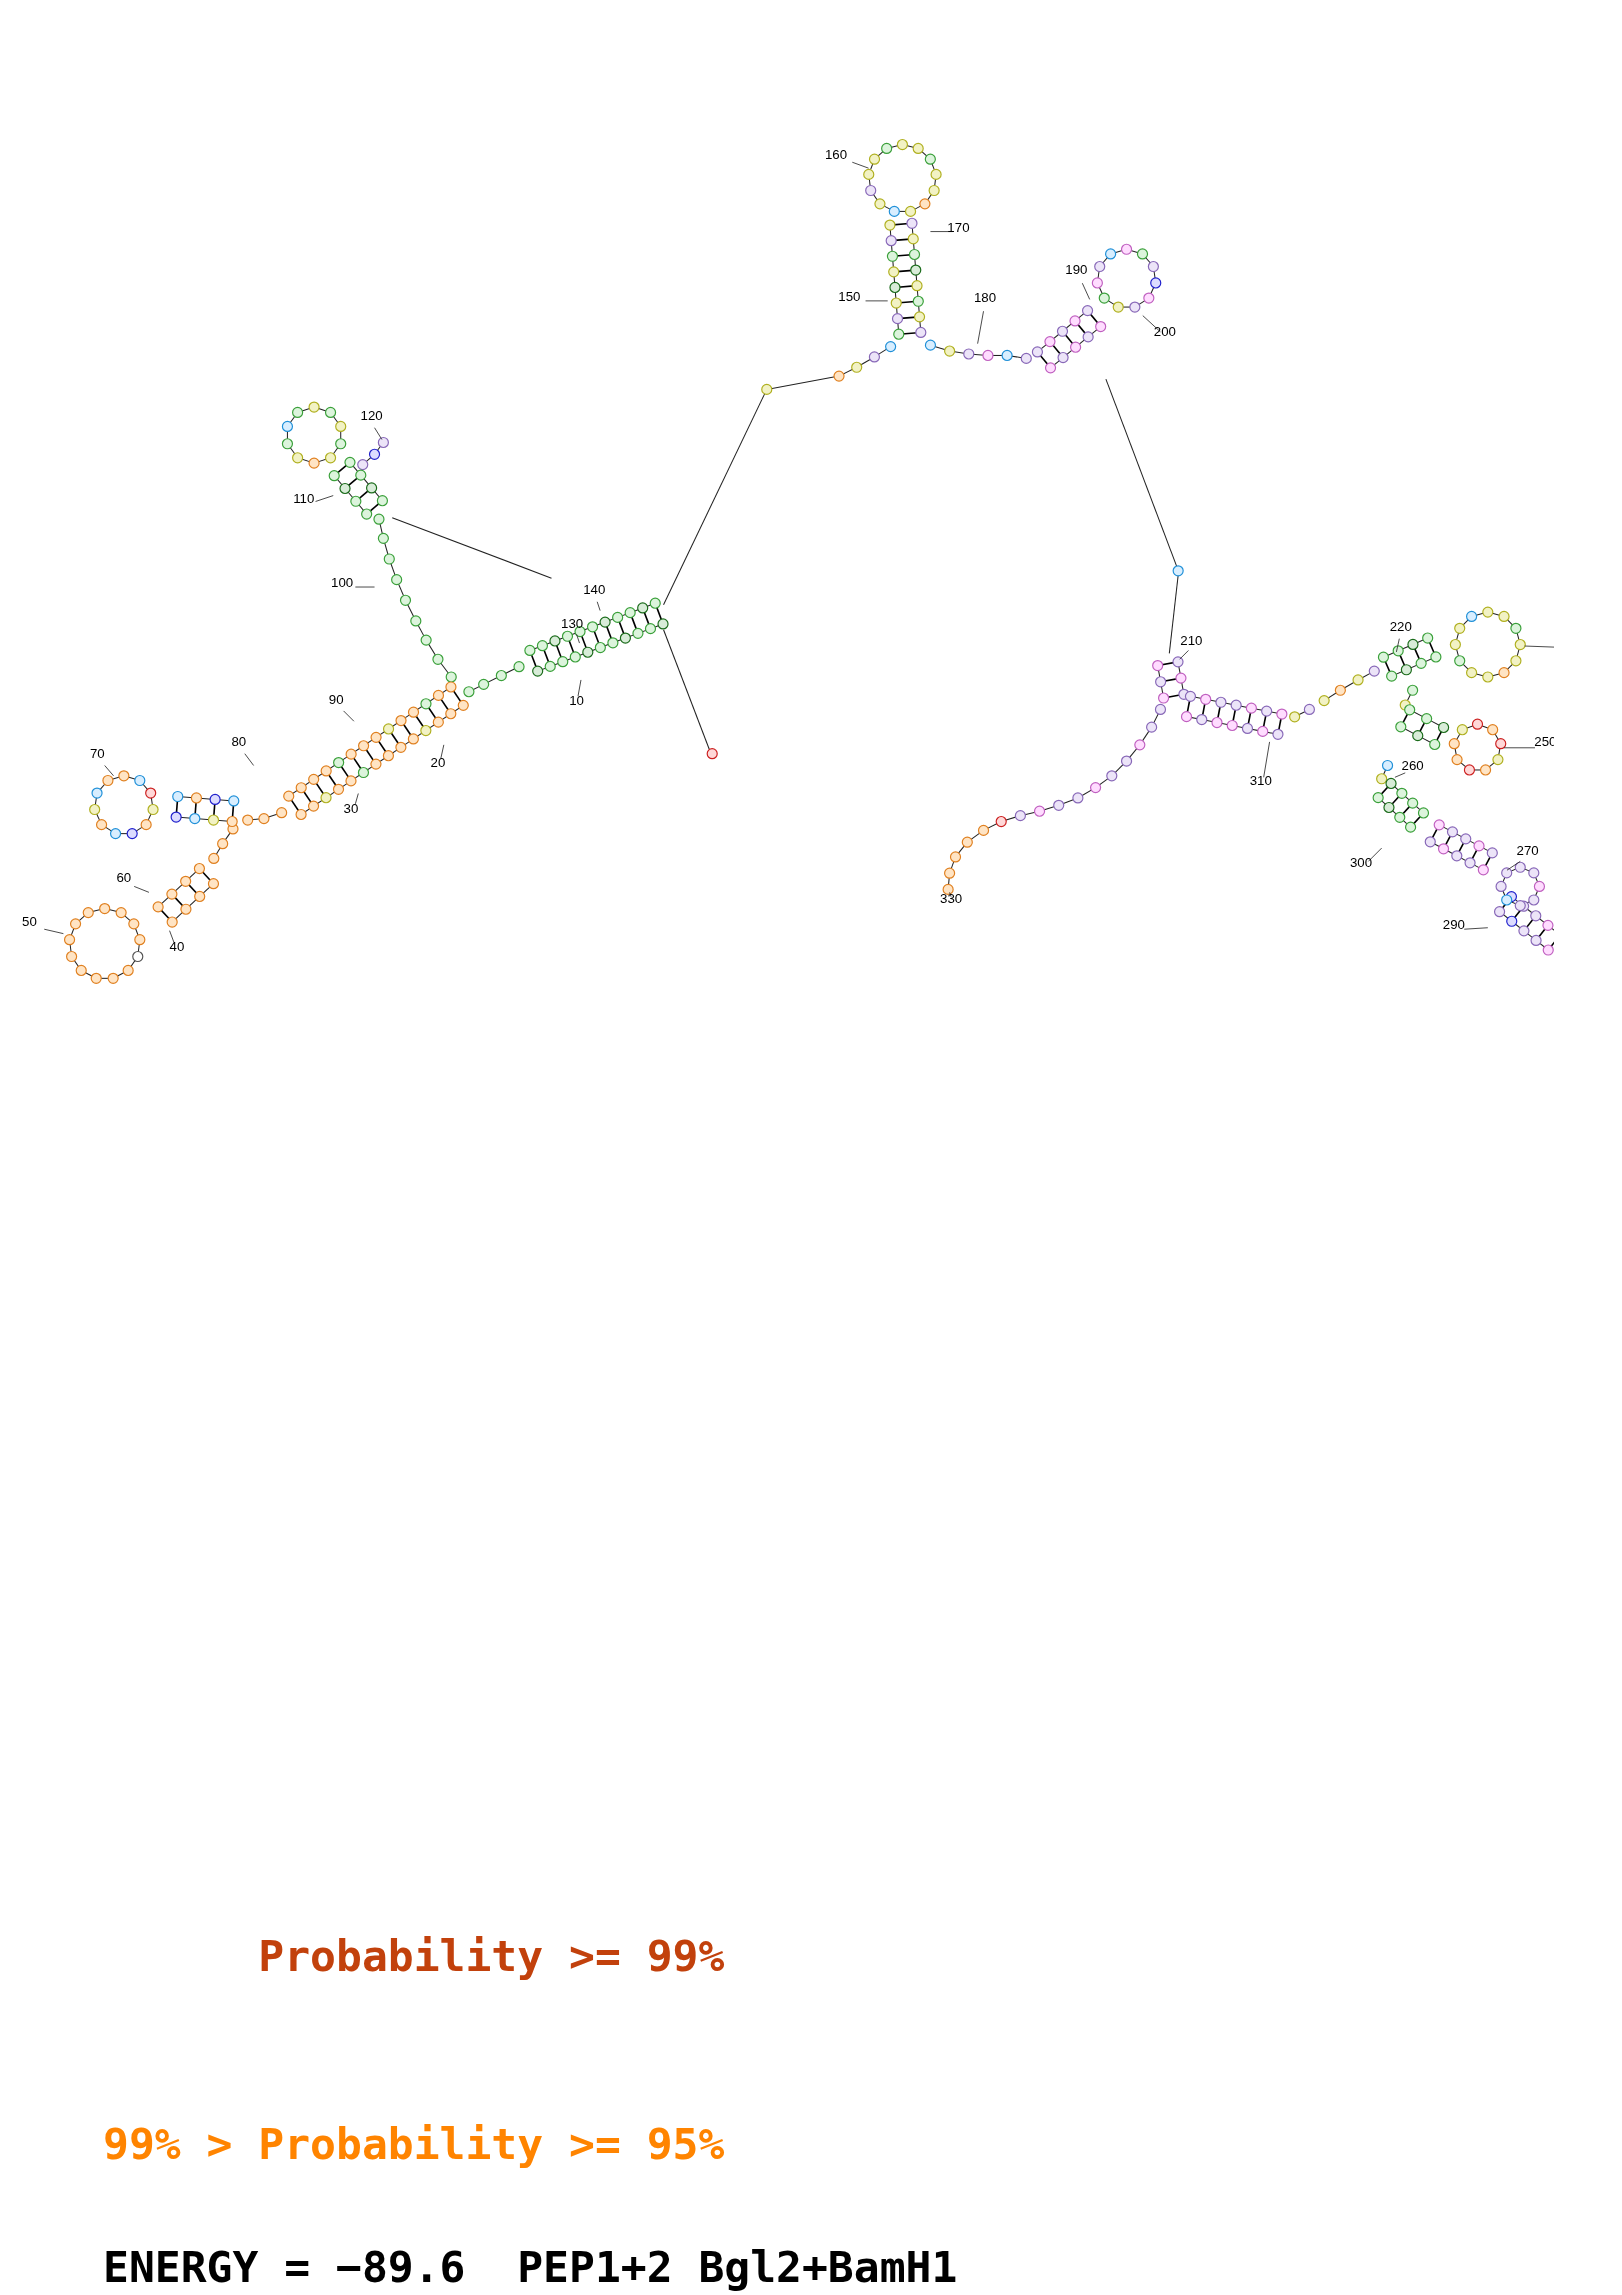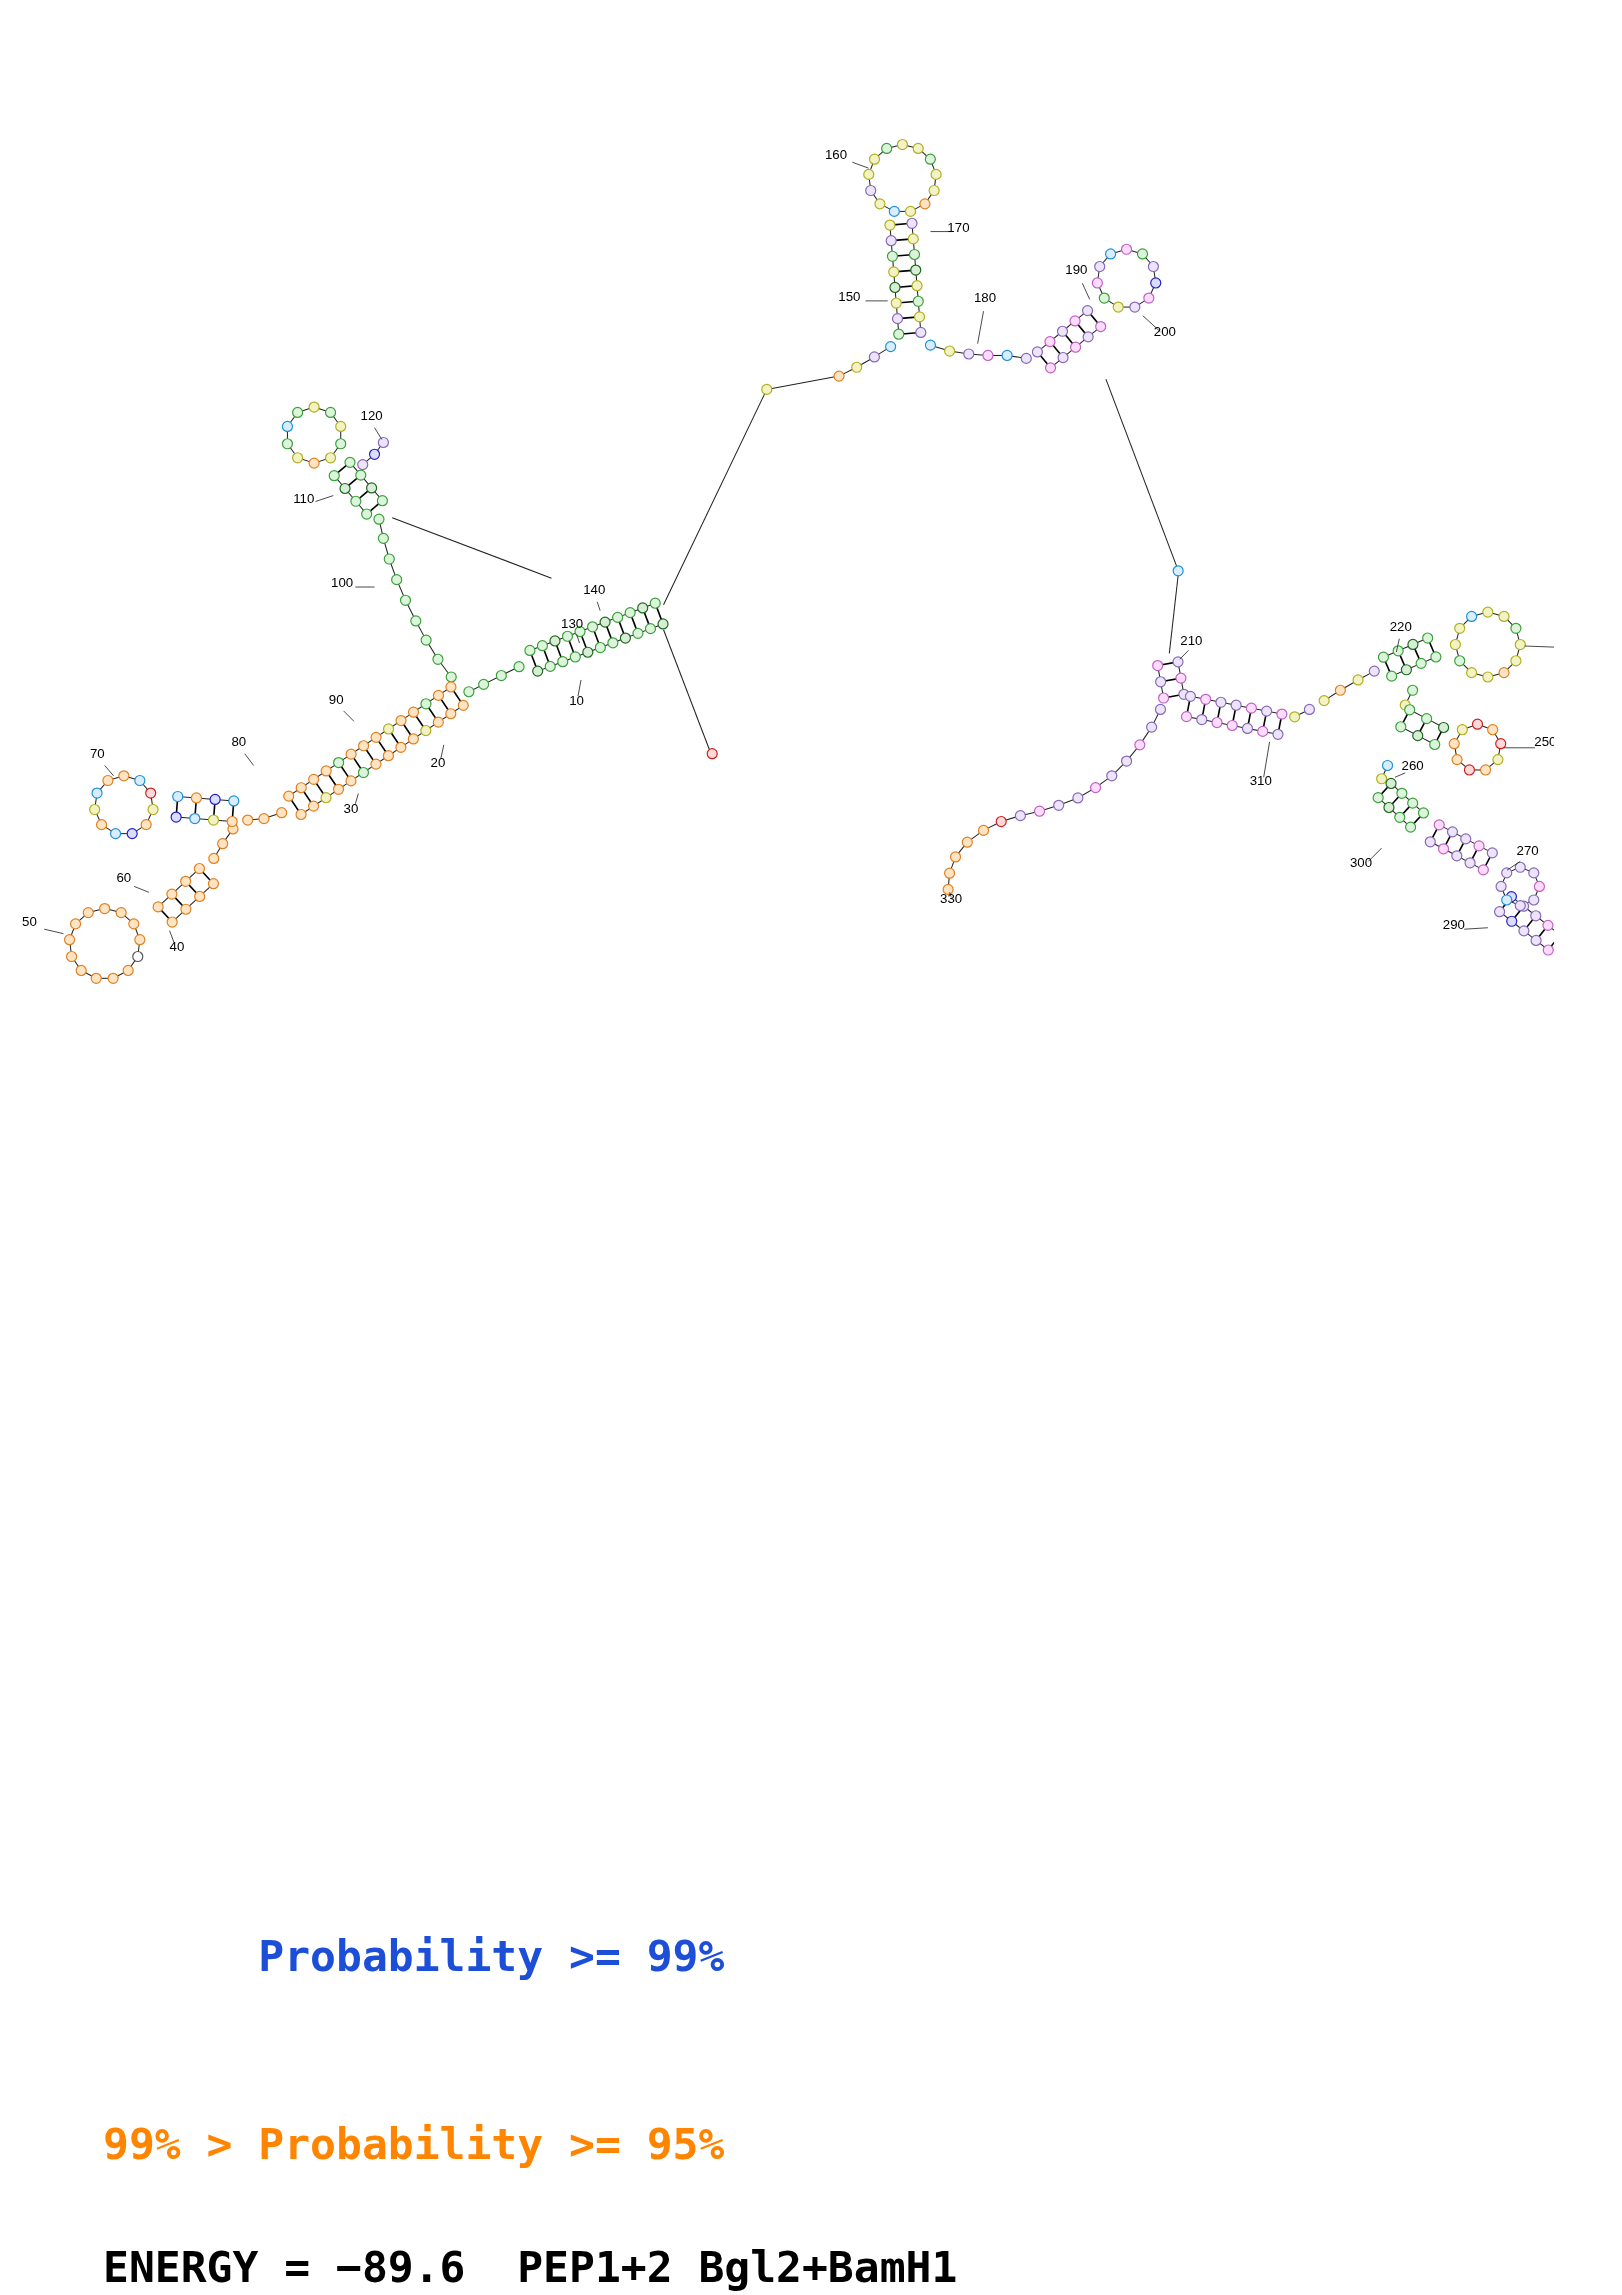--- a/index.html
+++ b/index.html
@@ -748,21 +748,21 @@
       <text x="923" y="588" font-size="9" text-anchor="middle" fill="#000" font-family="Liberation Sans, sans-serif">300</text>
       <line x1="1031" y1="584" x2="1022" y2="590" stroke="#333" stroke-width="0.6"></line>
       <text x="1036" y="580" font-size="9" text-anchor="middle" fill="#000" font-family="Liberation Sans, sans-serif">270</text>
       <line x1="993" y1="630" x2="1009" y2="629" stroke="#333" stroke-width="0.6"></line>
       <text x="986" y="630" font-size="9" text-anchor="middle" fill="#000" font-family="Liberation Sans, sans-serif">290</text>
       <line x1="645" y1="608" x2="644" y2="605" stroke="#333" stroke-width="0.6"></line>
       <text x="645" y="612" font-size="9" text-anchor="middle" fill="#000" font-family="Liberation Sans, sans-serif">330</text>
     </svg>
 
   <div class="legend">
-    <div class="legend-row" style="color: #1d4ed8;">      Probability &gt;= 99%</div>
+    <div class="legend-row" style="color: #c2410c;">      Probability &gt;= 99%</div>
     <div class="legend-row" style="color: rgb(255, 132, 0); margin-top: 38px;">99% &gt; Probability &gt;= 95%</div>
     
     
     
     
     
   </div>
 
   <div class="footer" style="color: rgb(0, 0, 0);">ENERGY = −89.6  PEP1+2 Bgl2+BamH1</div>
 

